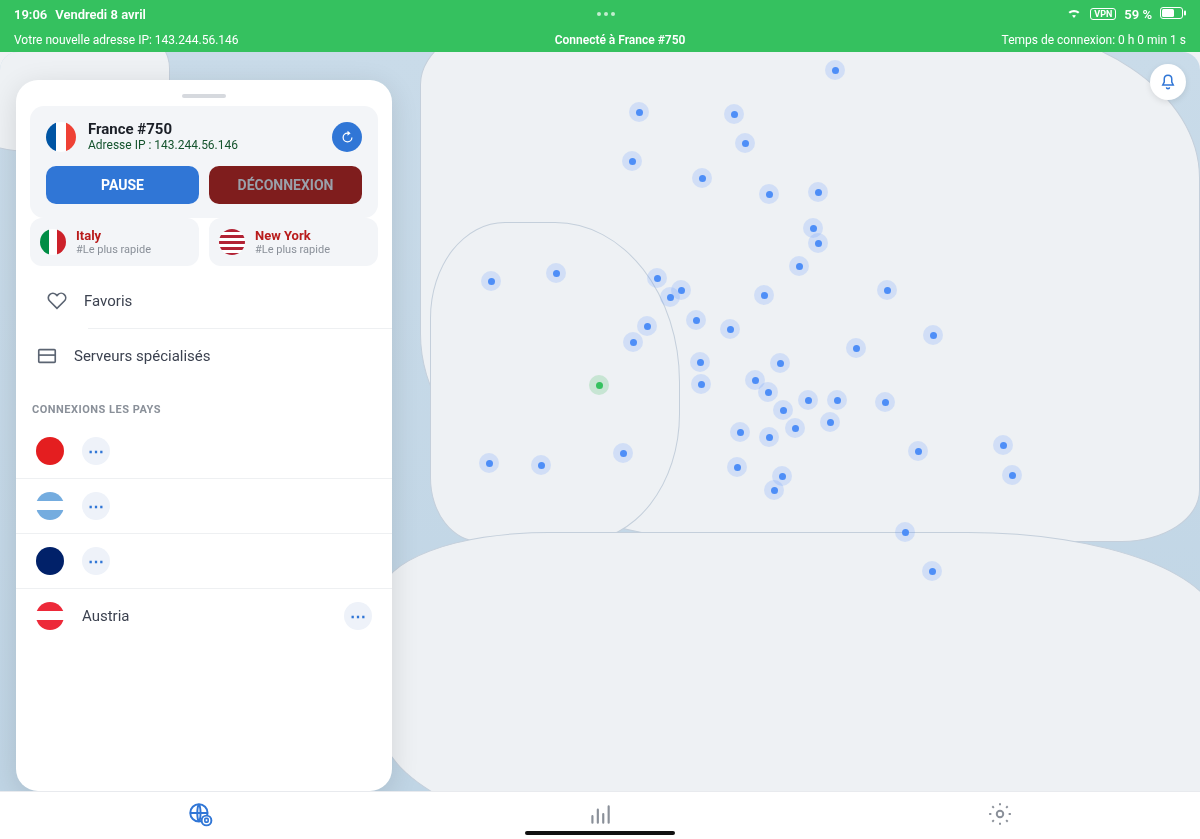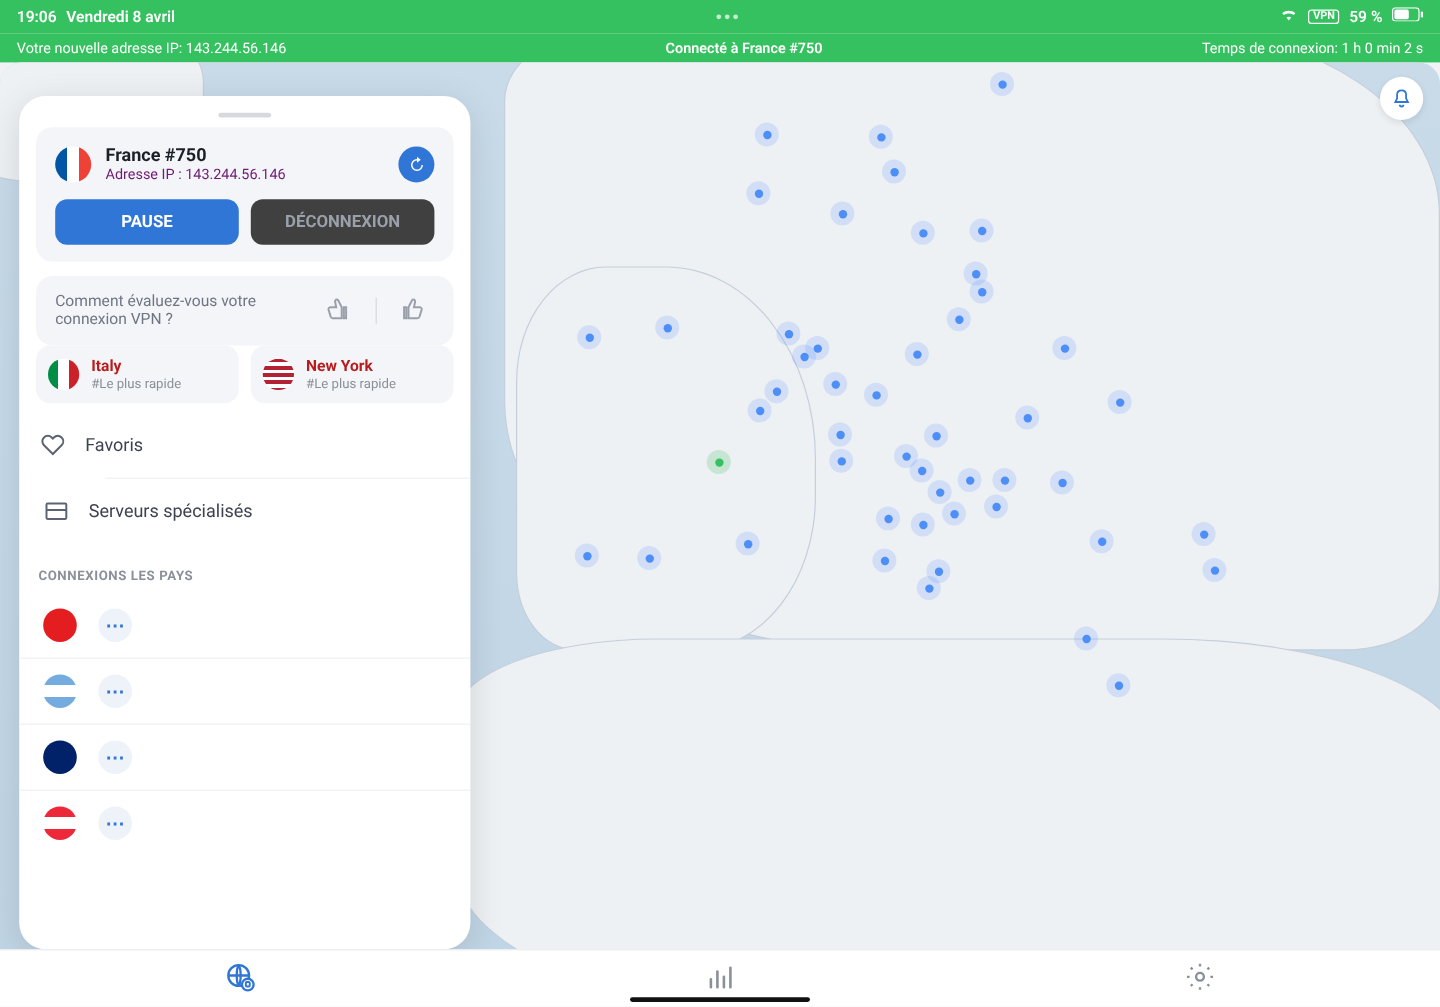--- a/index.html
+++ b/index.html
@@ -21,36 +21,36 @@
   .conn-row { display:flex; align-items:flex-end; gap:12px; }
   .flag { width:30px;height:30px;border-radius:50%; overflow:hidden; flex:none;}
   .flag.fr { background:linear-gradient(to right,#0055a4 33%,#fff 33% 66%,#ef4135 66%);}
   .flag.it { background:linear-gradient(to right,#008d46 33%,#fff 33% 66%,#cd212a 66%);}
   .flag.us { background:repeating-linear-gradient(#b22234 0 3px,#fff 3px 6px);}
   .flag.al { background:#e41e20;}
   .flag.ar { background:linear-gradient(#74acdf 33%,#fff 33% 66%,#74acdf 66%);}
   .flag.au { background:#012169;}
   .flag.at { background:linear-gradient(#ed2939 33%,#fff 33% 66%,#ed2939 66%);}
   .conn-title { font-weight:700; color:#1b1f27; font-size:15px;}
-  .conn-sub { font-size:12px; color:#701a75;}
+  .conn-sub { font-size:12px; color:#14532d;}
   .refresh { margin-left:auto; width:30px;height:30px;border-radius:50%;background:#3076d6;color:#fff;display:flex;align-items:center;justify-content:center;}
   .btn-row { display:flex; gap:10px; margin-top:14px;}
   .btn { flex:1; height:38px; border:none; border-radius:10px; font-weight:700; font-size:14px; cursor:pointer;}
   .btn-primary { background:#3076d6; color:#fff;}
-  .btn-secondary { background:#404040; color:#9aa0aa;}
+  .btn-secondary { background:#7f1d1d; color:#9aa0aa;}
   .rating { display:flex; align-items:center; gap:14px; margin:0 14px; margin-top:12px; background:#f3f5f8; border-radius:14px; padding:14px 16px; color:#6f7683; font-size:13px;}
   .rating .txt{flex:1;}
   .thumb{color:#9aa0aa; padding:0 6px; cursor:pointer;}
   .section-label { font-size:11px; font-weight:700; color:#8a9099; letter-spacing:.5px; margin:20px 16px 8px;}
   .recent-row { display:flex; gap:10px; padding:0 14px;}
   .recent { flex:1; background:#f3f5f8; border-radius:12px; padding:10px; display:flex; align-items:center; gap:10px; cursor:pointer;}
   .recent .t{font-weight:700;font-size:13px;color:#b91c1c;}
   .recent .s{font-size:11px;color:#8a9099;}
   .menu-list{margin-top:8px;}
-  .menu-item{display:flex;align-items:center;gap:16px;padding:16px 17px;color:#3c4250;font-size:15px;cursor:pointer;}
+  .menu-item{display:flex;align-items:center;gap:16px;padding:16px 30px;color:#3c4250;font-size:15px;cursor:pointer;}
   .menu-item+.menu-item{border-top:1px solid #eef0f2;margin-left:72px;padding-left:0;}
   .menu-list .menu-item:first-child{border-top:none;}
   .country-list{flex:1;overflow:hidden;}
   .country-item{display:flex;align-items:center;gap:18px;padding:13px 20px;cursor:pointer;}
   .country-item .name{flex:1;font-size:15px;color:#3c4250;}
   .country-item+.country-item{border-top:1px solid #eef0f2;}
   .more-btn{width:28px;height:28px;border-radius:50%;background:#eef2f9;color:#3076d6;display:flex;align-items:center;justify-content:center;cursor:pointer;font-weight:700;}
   .bottom-bar{position:absolute;left:0;right:0;bottom:0;height:48px;background:#fff;border-top:1px solid #e8eaee;display:flex;align-items:center;justify-content:space-around;}
   .bottom-bar .tab{color:#8a9099; cursor:pointer;}
   .bottom-bar .tab.active{color:#3076d6;}
@@ -85,21 +85,21 @@
           <rect x="2" y="2" width="12" height="8" rx="1.5" fill="#fff"></rect>
           <rect x="24" y="3.5" width="2" height="5" rx="1" fill="#fff"></rect>
         </svg>
     </span>
   </div>
 </div>
 
 <div class="info-bar">
   <span>Votre nouvelle adresse IP:  143.244.56.146</span>
   <span style="font-weight:600">Connecté à France #750</span>
-  <span>Temps de connexion:  1 h 0 min 2 s</span>
+  <span>Temps de connexion:  0 h 0 min 1 s</span>
 </div>
 
 <div class="map-area">
 
   <div class="landmass" style="left:-60px;top:-40px;width:230px;height:140px;border-radius:40%"></div>
   <div class="landmass" style="left:420px;top:-30px;width:780px;height:520px;border-radius:12% 30% 10% 40%"></div>
   <div class="landmass" style="left:430px;top:170px;width:250px;height:320px;border-radius:30% 50% 40% 20%"></div>
   <div class="landmass" style="left:380px;top:480px;width:840px;height:320px;border-radius:20% 30% 10% 40%"></div>
   <div id="dots">
       <div class="server-dot" style="left: 825px; top: 8px;"></div>
@@ -175,34 +175,20 @@
             <path d="M20 12A8 8 0 1 1 12 4V1L17 5L12 9V6A6 6 0 1 0 18 12H20Z" fill="#fff"></path>
           </svg>
       </div>
     </div>
     <div class="btn-row">
       <button class="btn btn-primary">PAUSE</button>
       <button class="btn btn-secondary">DÉCONNEXION</button>
     </div>
   </div>
 
-  <div class="rating">
-    <div class="txt">Comment évaluez-vous votre connexion VPN ?</div>
-    <div class="thumb">
-      <svg width="22" height="22" viewBox="0 0 24 24" fill="none">
-          <path d="M17 3H19V13H17V3ZM15 3H7C6 3 5.2 3.6 5 4.5L3 11C2.7 12.3 3.7 13 5 13H10L9 18C8.8 19 9.5 20 10.5 20C11 20 11.5 19.7 11.8 19.3L15 13V3Z" stroke="currentColor" stroke-width="1.8" transform="scale(1,-1) translate(0,-24)"></path>
-        </svg>
-    </div>
-    <div style="width:1px;height:22px;background:#d6d9de"></div>
-    <div class="thumb">
-      <svg width="22" height="22" viewBox="0 0 24 24" fill="none">
-          <path d="M5 21H3V11H5V21ZM7 21H15C16 21 16.8 20.4 17 19.5L19 13C19.3 11.7 18.3 11 17 11H12L13 6C13.2 5 12.5 4 11.5 4C11 4 10.5 4.3 10.2 4.7L7 11V21Z" stroke="currentColor" stroke-width="1.8"></path>
-        </svg>
-    </div>
-  </div>
 
   <div class="recent-row">
     <div class="recent">
       <div class="flag it" style="width:26px;height:26px"></div>
       <div>
           <div class="t">Italy</div>
           <div class="s">#Le plus rapide</div>
         </div>
     </div>
     <div class="recent">
@@ -243,20 +229,21 @@
     <div class="country-item">
       <div class="flag ar" style="width:28px;height:28px"></div>
       <div class="more-btn">⋯</div>
     </div>
     <div class="country-item">
       <div class="flag au" style="width:28px;height:28px"></div>
       <div class="more-btn">⋯</div>
     </div>
     <div class="country-item">
       <div class="flag at" style="width:28px;height:28px"></div>
+      <div class="name">Austria</div>
       <div class="more-btn">⋯</div>
     </div>
   </div>
 </div>
 
 <div class="bottom-bar">
   <div class="tab active">
     <svg width="26" height="26" viewBox="0 0 24 24" fill="none">
         <circle cx="11" cy="11" r="8" stroke="currentColor" stroke-width="1.8"></circle>
         <path d="M3 11H19M11 3C13 6 13 16 11 19M11 3C9 6 9 16 11 19" stroke="currentColor" stroke-width="1.8"></path>

